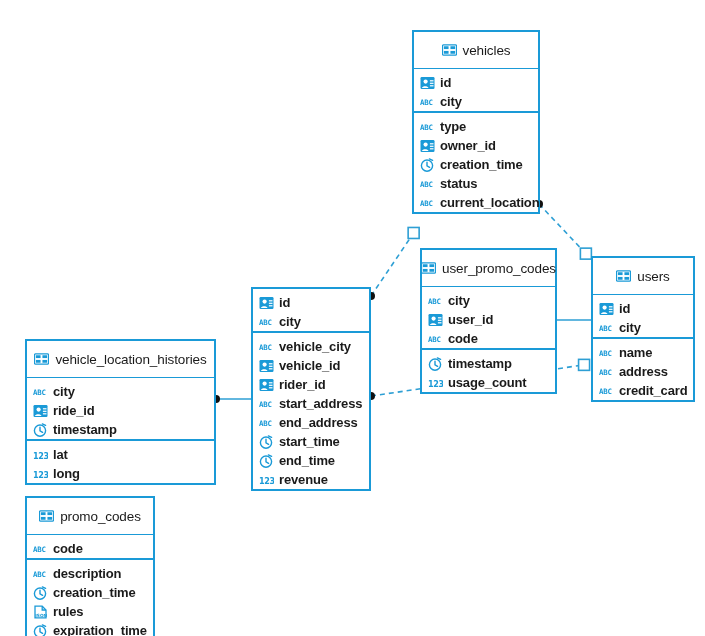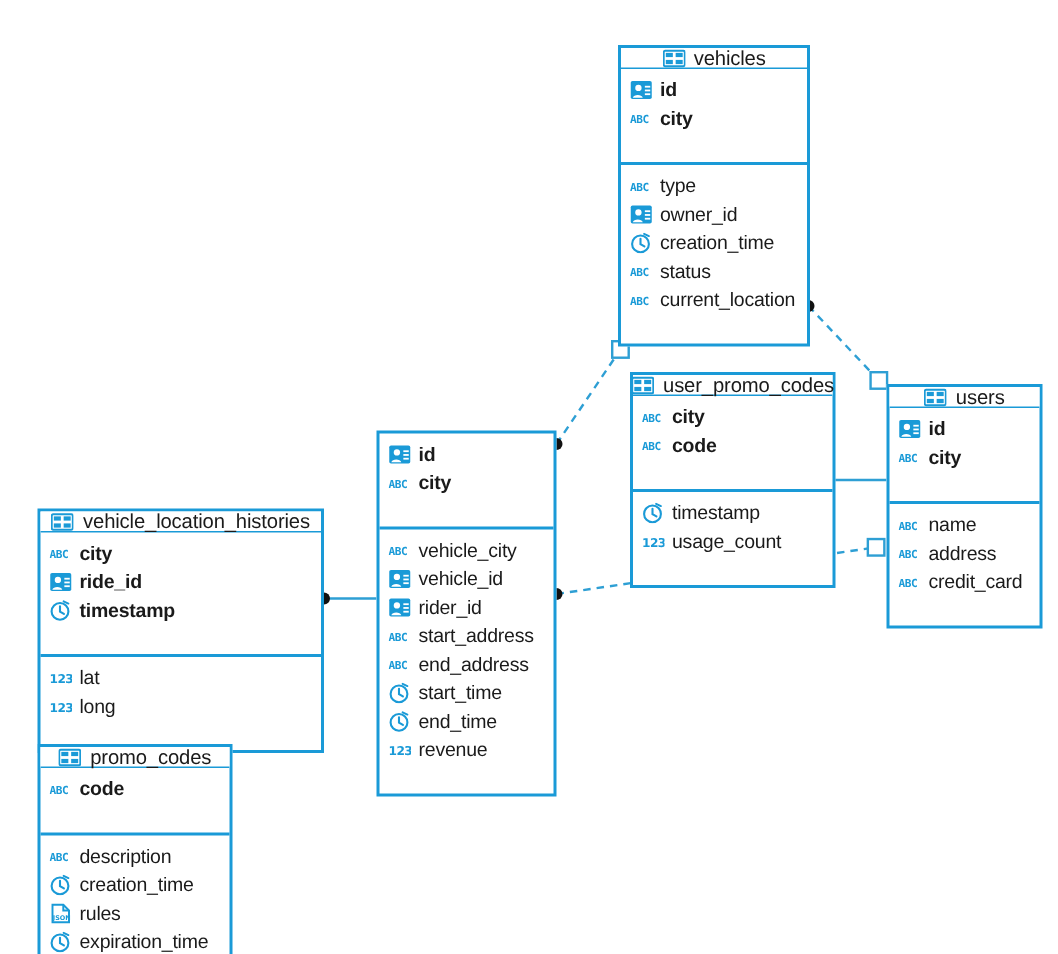--- a/index.html
+++ b/index.html
@@ -34,55 +34,56 @@
   .entity {
     position: absolute;
     box-sizing: border-box;
     background: #ffffff;
     border: 2px solid #1a9ad7;
     z-index: 2;
   }
 
   .entity-header {
     box-sizing: border-box;
-    height: 14px;
+    height: 37px;
     display: flex;
     align-items: center;
     justify-content: center;
     gap: 6px;
     border-bottom: 1px solid #1a9ad7;
     padding: 0 6px;
     background: #ffffff;
   }
   .entity-title {
     font-size: 13.5px;
     color: #1a1a1a;
     white-space: nowrap;
     letter-spacing: -0.1px;
   }
 
   .field-group {
-    padding: 4px 0 20px 0;
+    padding: 4px 0 0 0;
   }
   .field-group.keys {
     border-bottom: 2px solid #1a9ad7;
   }
 
   .field {
     display: flex;
     align-items: center;
     gap: 5px;
     height: 19px;
     padding: 0 7px 0 6px;
     white-space: nowrap;
   }
   .field-label {
     font-size: 13px;
     color: #1a1a1a;
     letter-spacing: -0.15px;
+    font-weight: bold;
   }
   .field.key .field-label {
     font-weight: bold;
   }
 
   
   .icon {
     width: 15px;
     height: 14px;
     flex: 0 0 15px;
@@ -223,20 +224,33 @@
         <div class="field key">
           <span>
             <svg class="icon" width="15" height="14" viewBox="0 0 17 14" xmlns="http://www.w3.org/2000/svg">
               <text x="0" y="10.6" font-family="DejaVu Sans Mono, monospace" font-size="8.4" font-weight="bold" fill="#1a9ad7" letter-spacing="-0.3">ABC</text>
             </svg>
           </span>
           <span class="field-label">city</span>
         </div>
         <div class="field key">
           <span>
+            <svg class="icon" width="15" height="14" viewBox="0 0 15 14" xmlns="http://www.w3.org/2000/svg">
+              <rect x="0.5" y="1" width="14" height="12" rx="1.2" fill="#1a9ad7"></rect>
+              <circle cx="5.6" cy="5.6" r="2.1" fill="#ffffff"></circle>
+              <path d="M1.9 12.1c0.5-2.4 6.0-2.4 6.6 0z" fill="#ffffff"></path>
+              <rect x="9.9" y="4.2" width="3.6" height="1.2" fill="#ffffff"></rect>
+              <rect x="9.9" y="6.7" width="3.6" height="1.2" fill="#ffffff"></rect>
+              <rect x="9.9" y="9.2" width="3.6" height="1.2" fill="#ffffff"></rect>
+            </svg>
+          </span>
+          <span class="field-label">user_id</span>
+        </div>
+        <div class="field key">
+          <span>
             <svg class="icon" width="15" height="14" viewBox="0 0 17 14" xmlns="http://www.w3.org/2000/svg">
               <text x="0" y="10.6" font-family="DejaVu Sans Mono, monospace" font-size="8.4" font-weight="bold" fill="#1a9ad7" letter-spacing="-0.3">ABC</text>
             </svg>
           </span>
           <span class="field-label">code</span>
         </div>
       </div>
       <div class="field-group">
         <div class="field">
           <span>

